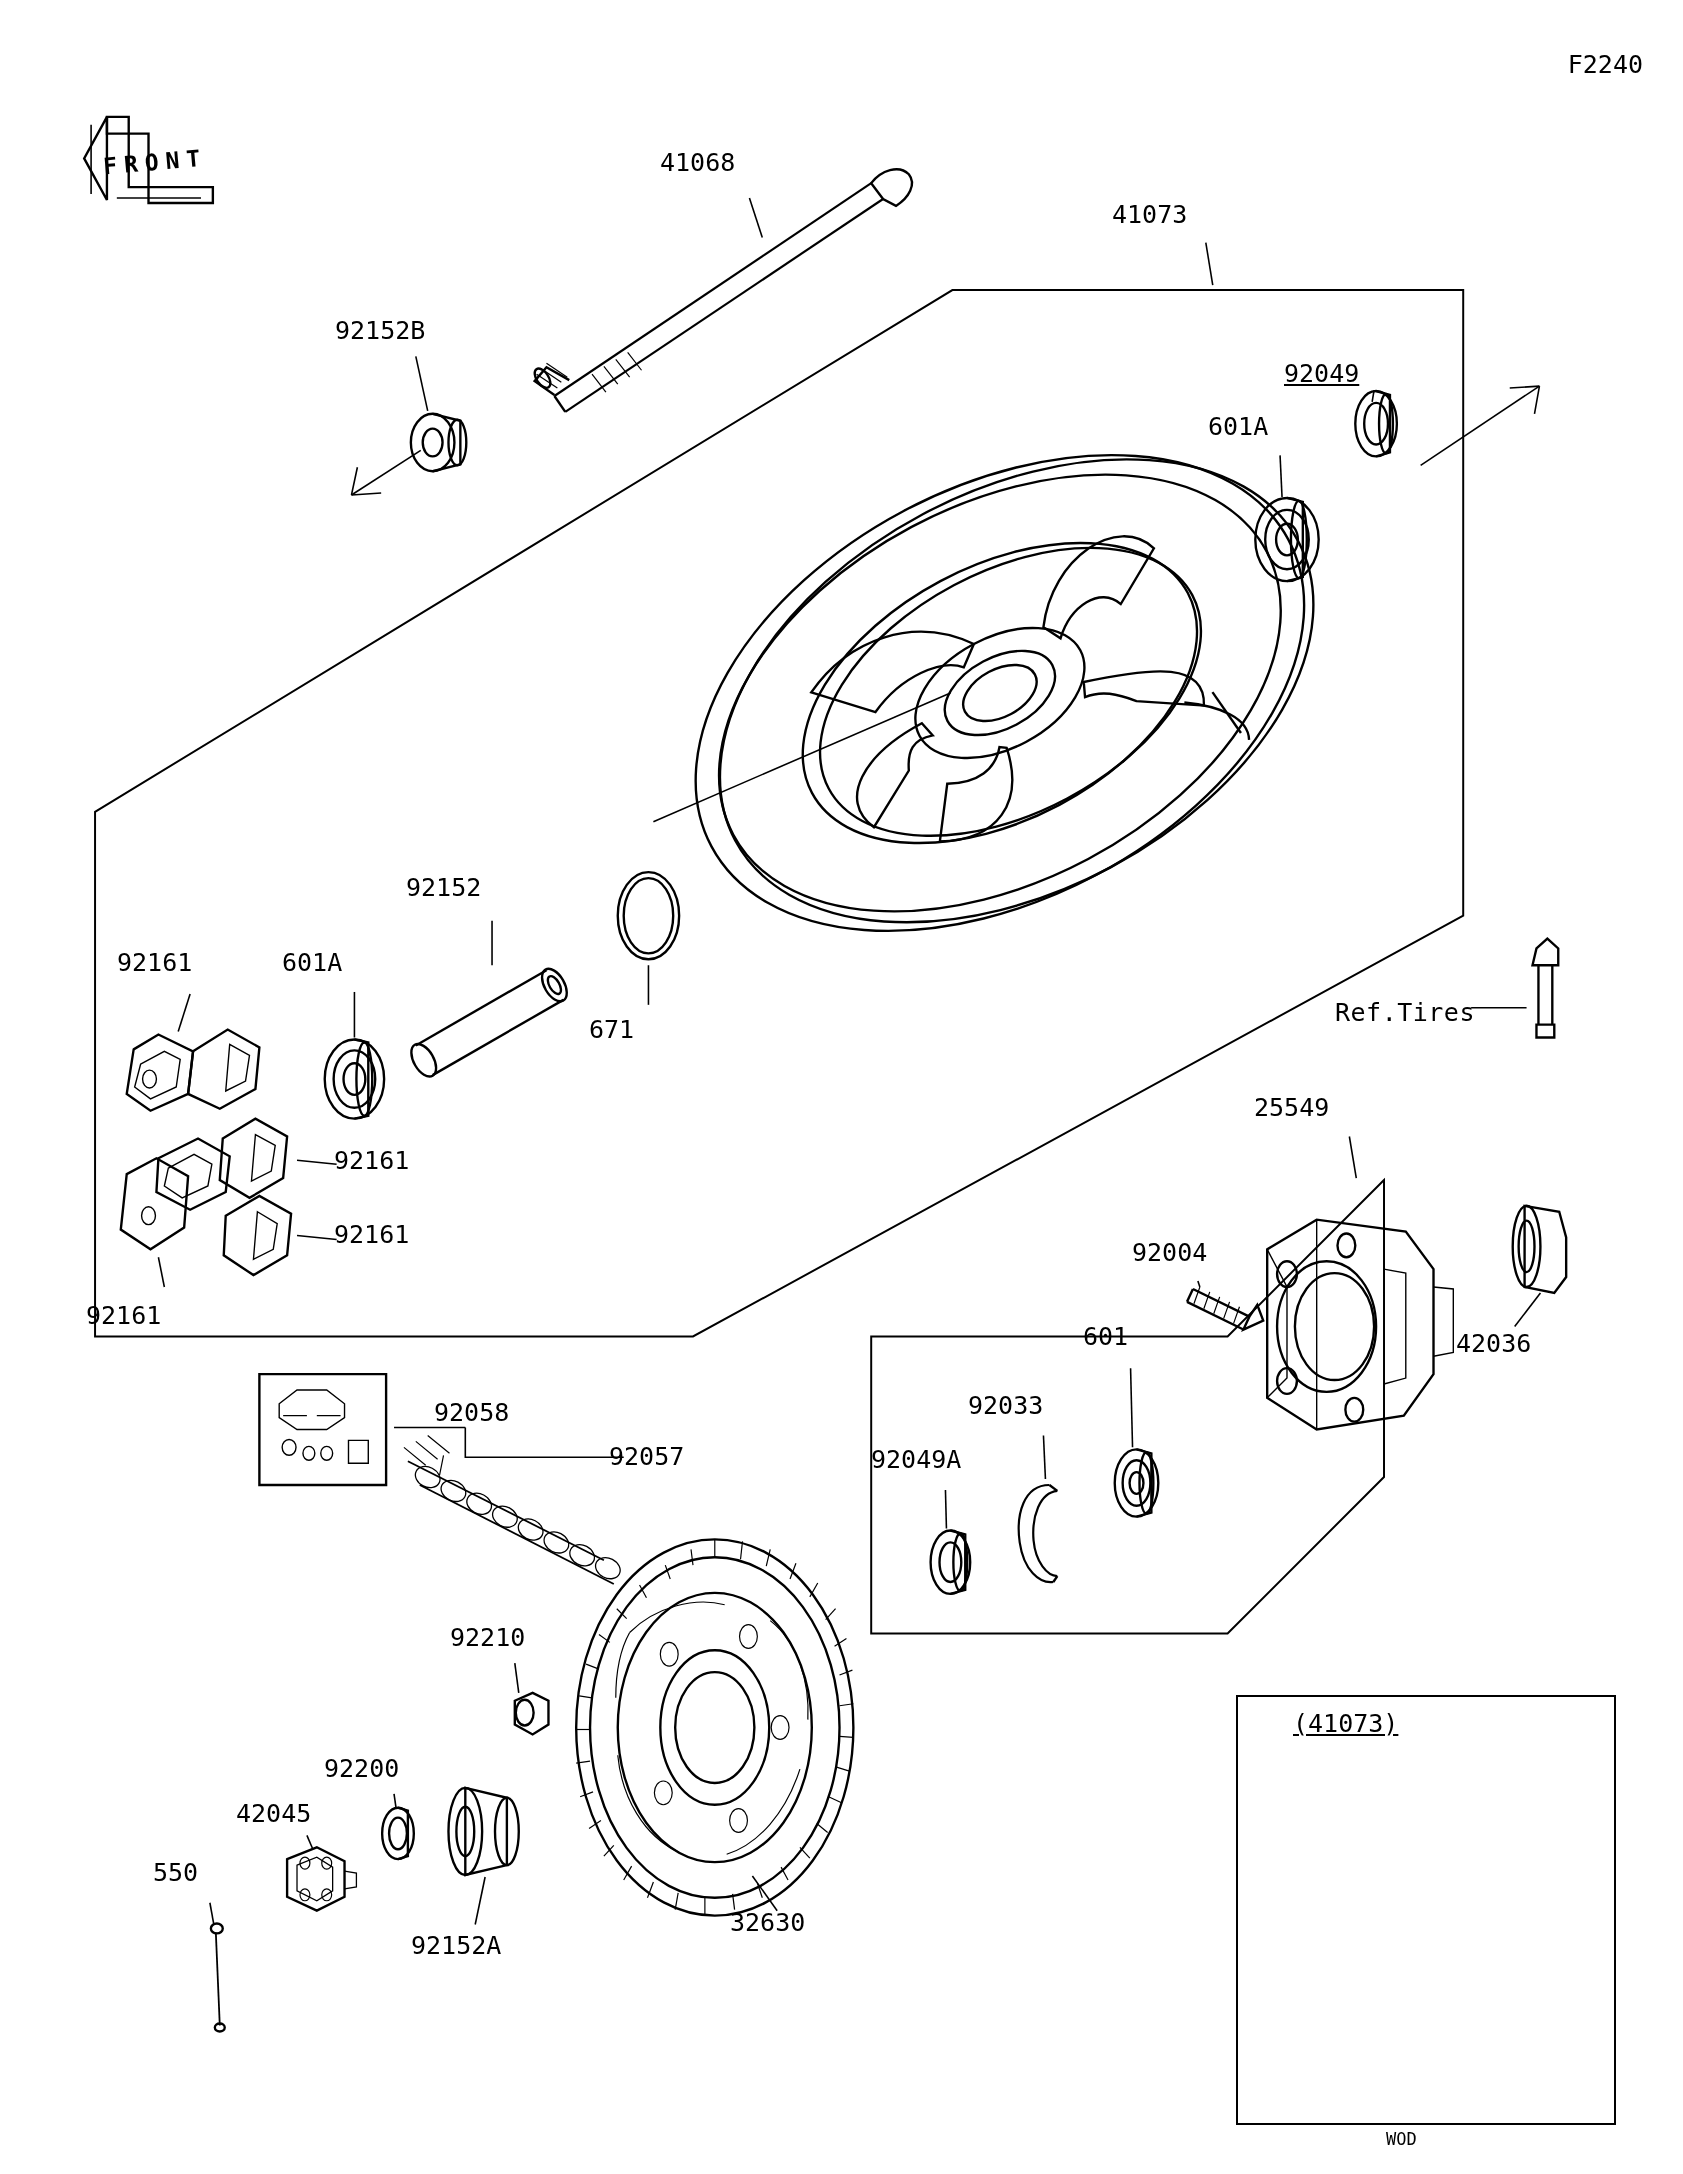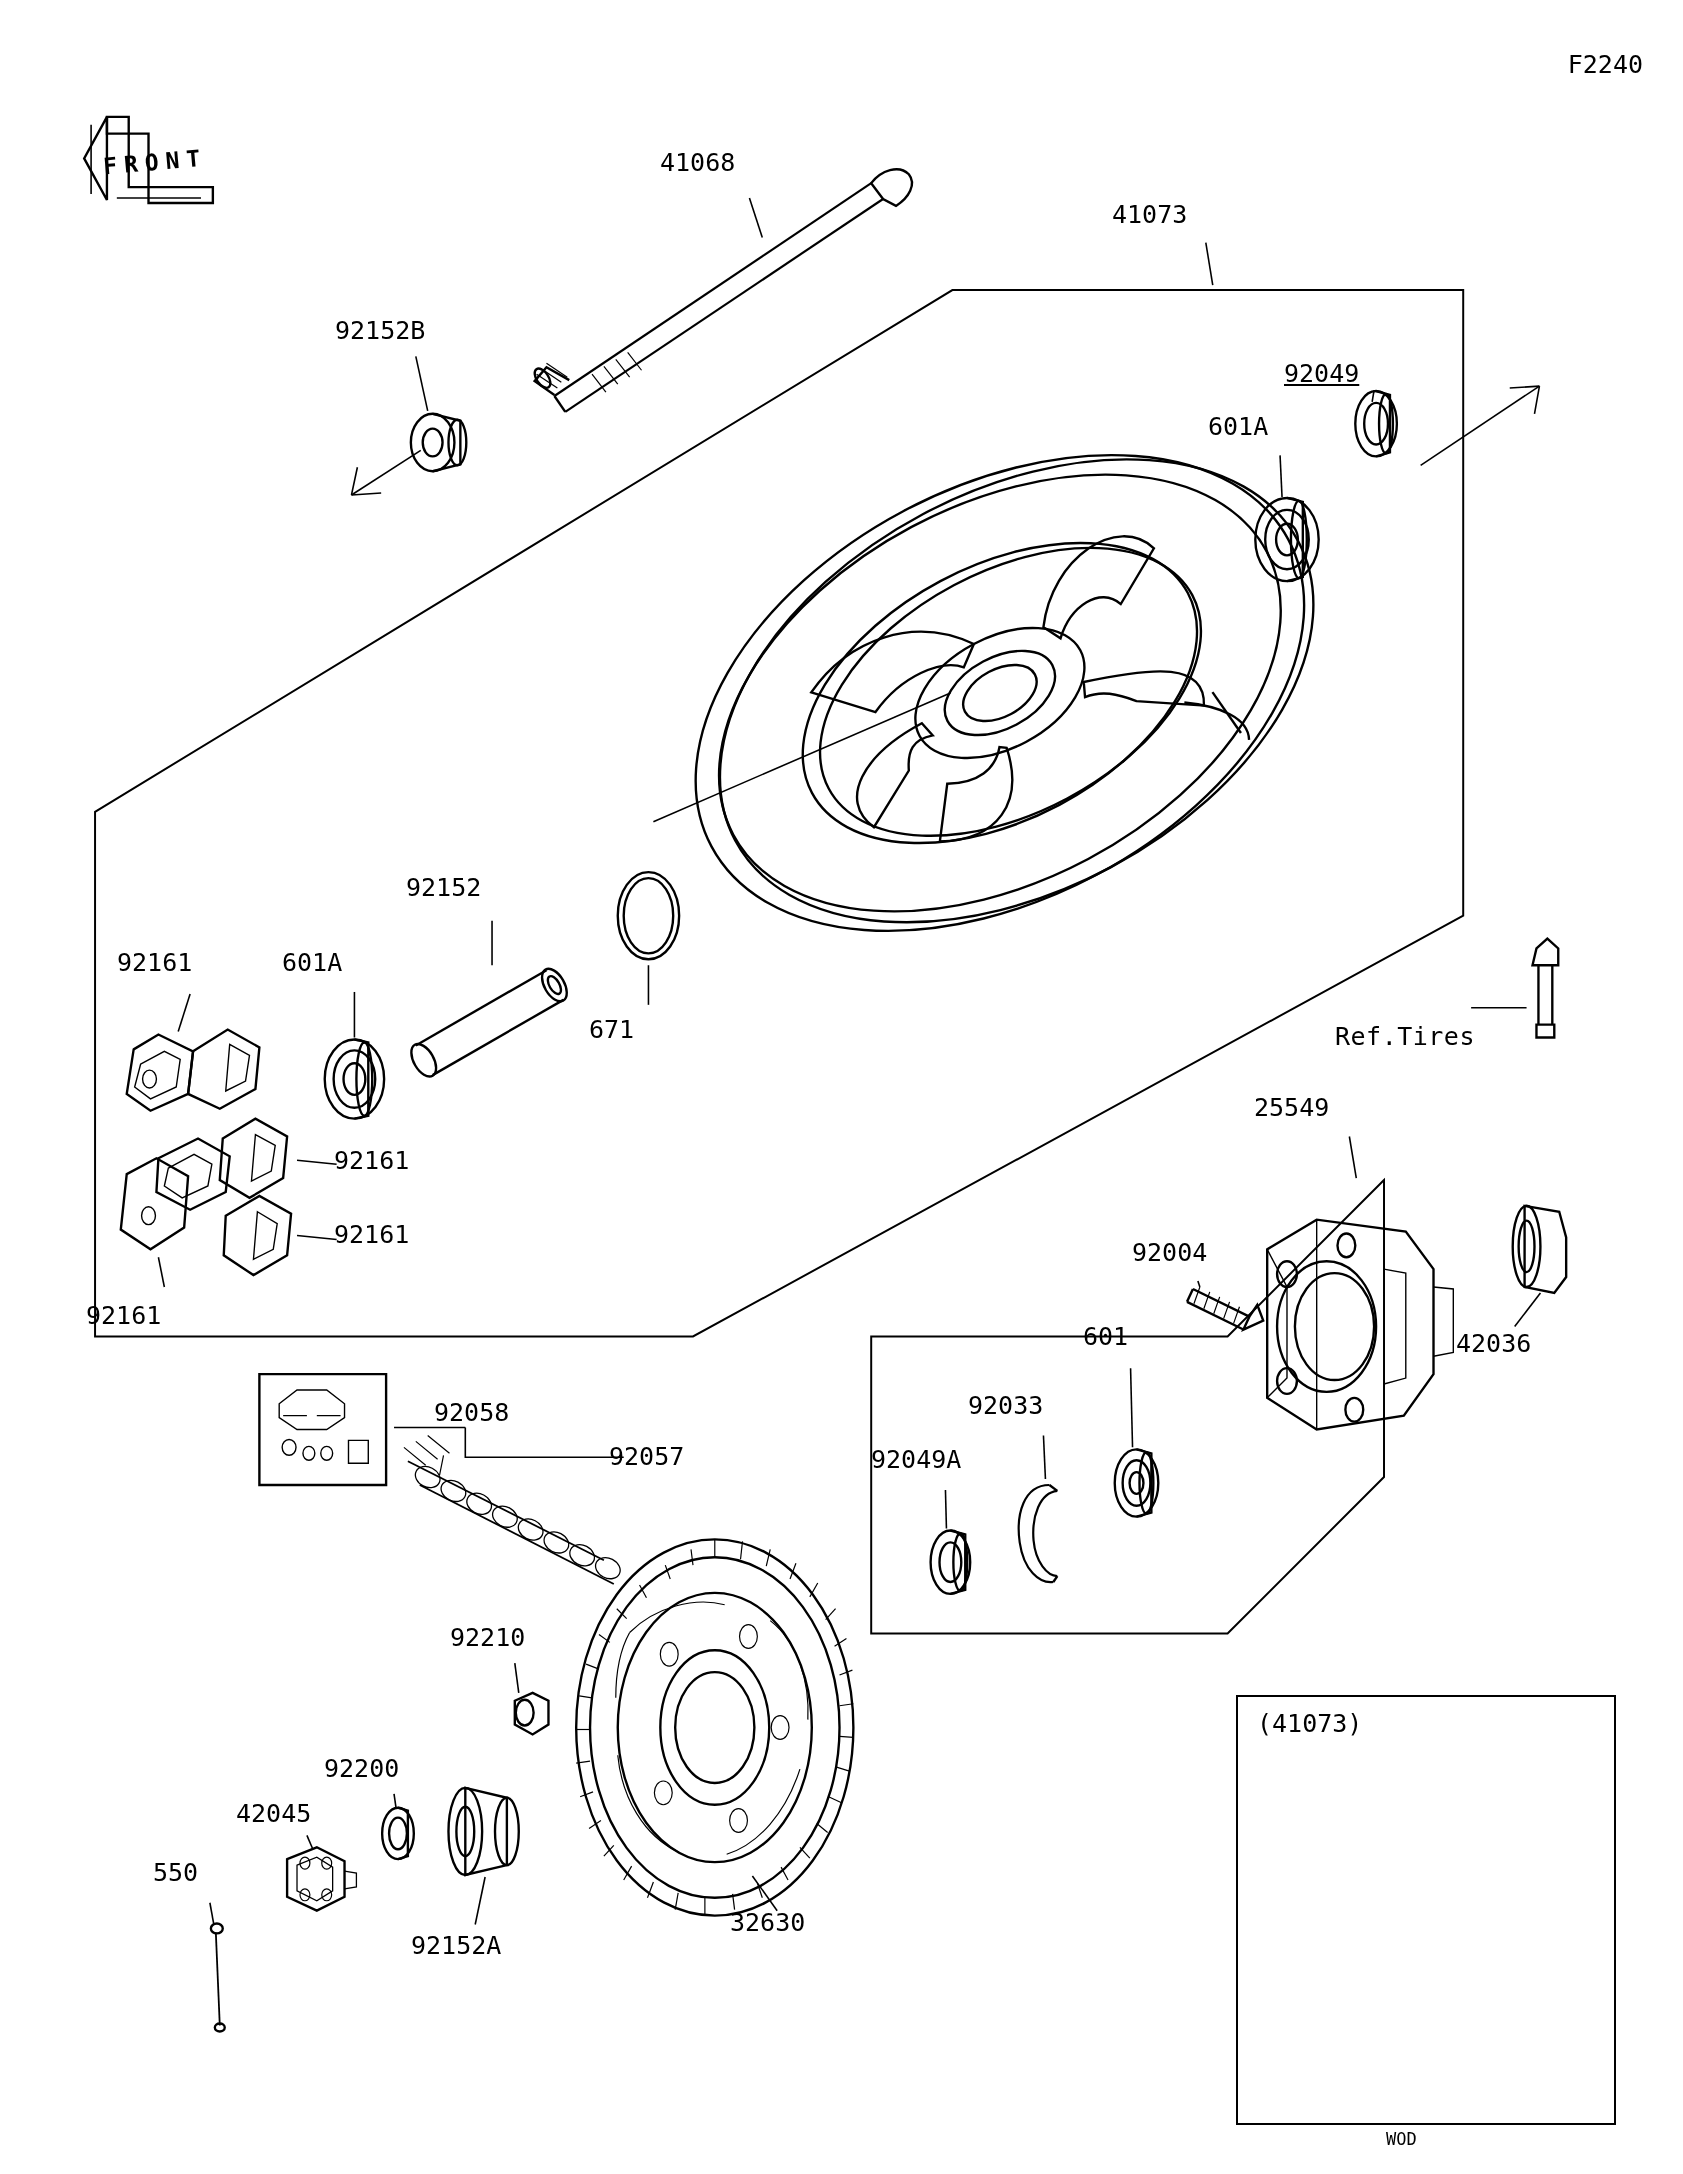--- a/index.html
+++ b/index.html
@@ -5,21 +5,21 @@
   html,body{margin:0;padding:0;background:#ffffff;}
   body{width:1683px;height:2174px;position:relative;overflow:hidden;
        font-family:"DejaVu Sans Mono","Liberation Mono",monospace;color:#000;}
   .lbl{position:absolute;font-size:25px;letter-spacing:0.5px;white-space:nowrap;}
   .code{position:absolute;font-size:25px;white-space:nowrap;}
   svg{position:absolute;left:0;top:0;}
   .front-text{position:absolute;left:103px;top:149px;font-size:23px;
               letter-spacing:7px;font-weight:bold;transform:rotate(-5deg);}
   .inset-box{position:absolute;left:1236px;top:1695px;width:376px;height:426px;
              border:2px solid #000;background:#fff;}
-  .inset-title{position:absolute;left:1257px;top:1709px;font-size:25px;}
+  .inset-title{position:absolute;left:1293px;top:1709px;font-size:25px;text-decoration:underline;}
   .inset-foot{position:absolute;left:1386px;top:2129px;font-size:17px;}
   .sheet{position:absolute;right:40px;top:50px;font-size:25px;}
 </style>
 </head>
 <body>
 
 <svg width="1683" height="2174" viewBox="0 0 1700 2196">
   <g fill="none" stroke="#000" stroke-width="2.4">
 
     <g>
@@ -364,21 +364,21 @@
 </svg>
 
 <div class="inset-box"></div>
 <div class="inset-title">(41073)</div>
 <div class="inset-foot">WOD</div>
 
 <div class="sheet">F2240</div>
 
 <div class="front-text">FRONT</div>
 
-<div class="lbl" style="left:1335px;top:998px;margin-top:24px;">Ref.Tires</div>
+<div class="lbl" style="left:1335px;top:998px;">Ref.Tires</div>
 
 <div id="labels">
     <div class="code" style="left: 660px; top: 148px;">41068</div>
     <div class="code" style="left: 1112px; top: 200px;">41073</div>
     <div class="code" style="left: 335px; top: 316px;">92152B</div>
     <div class="code" style="left: 1284px; top: 359px; text-decoration: underline;">92049</div>
     <div class="code" style="left: 1208px; top: 412px;">601A</div>
     <div class="code" style="left: 406px; top: 873px;">92152</div>
     <div class="code" style="left: 589px; top: 1015px;">671</div>
     <div class="code" style="left: 117px; top: 948px;">92161</div>

